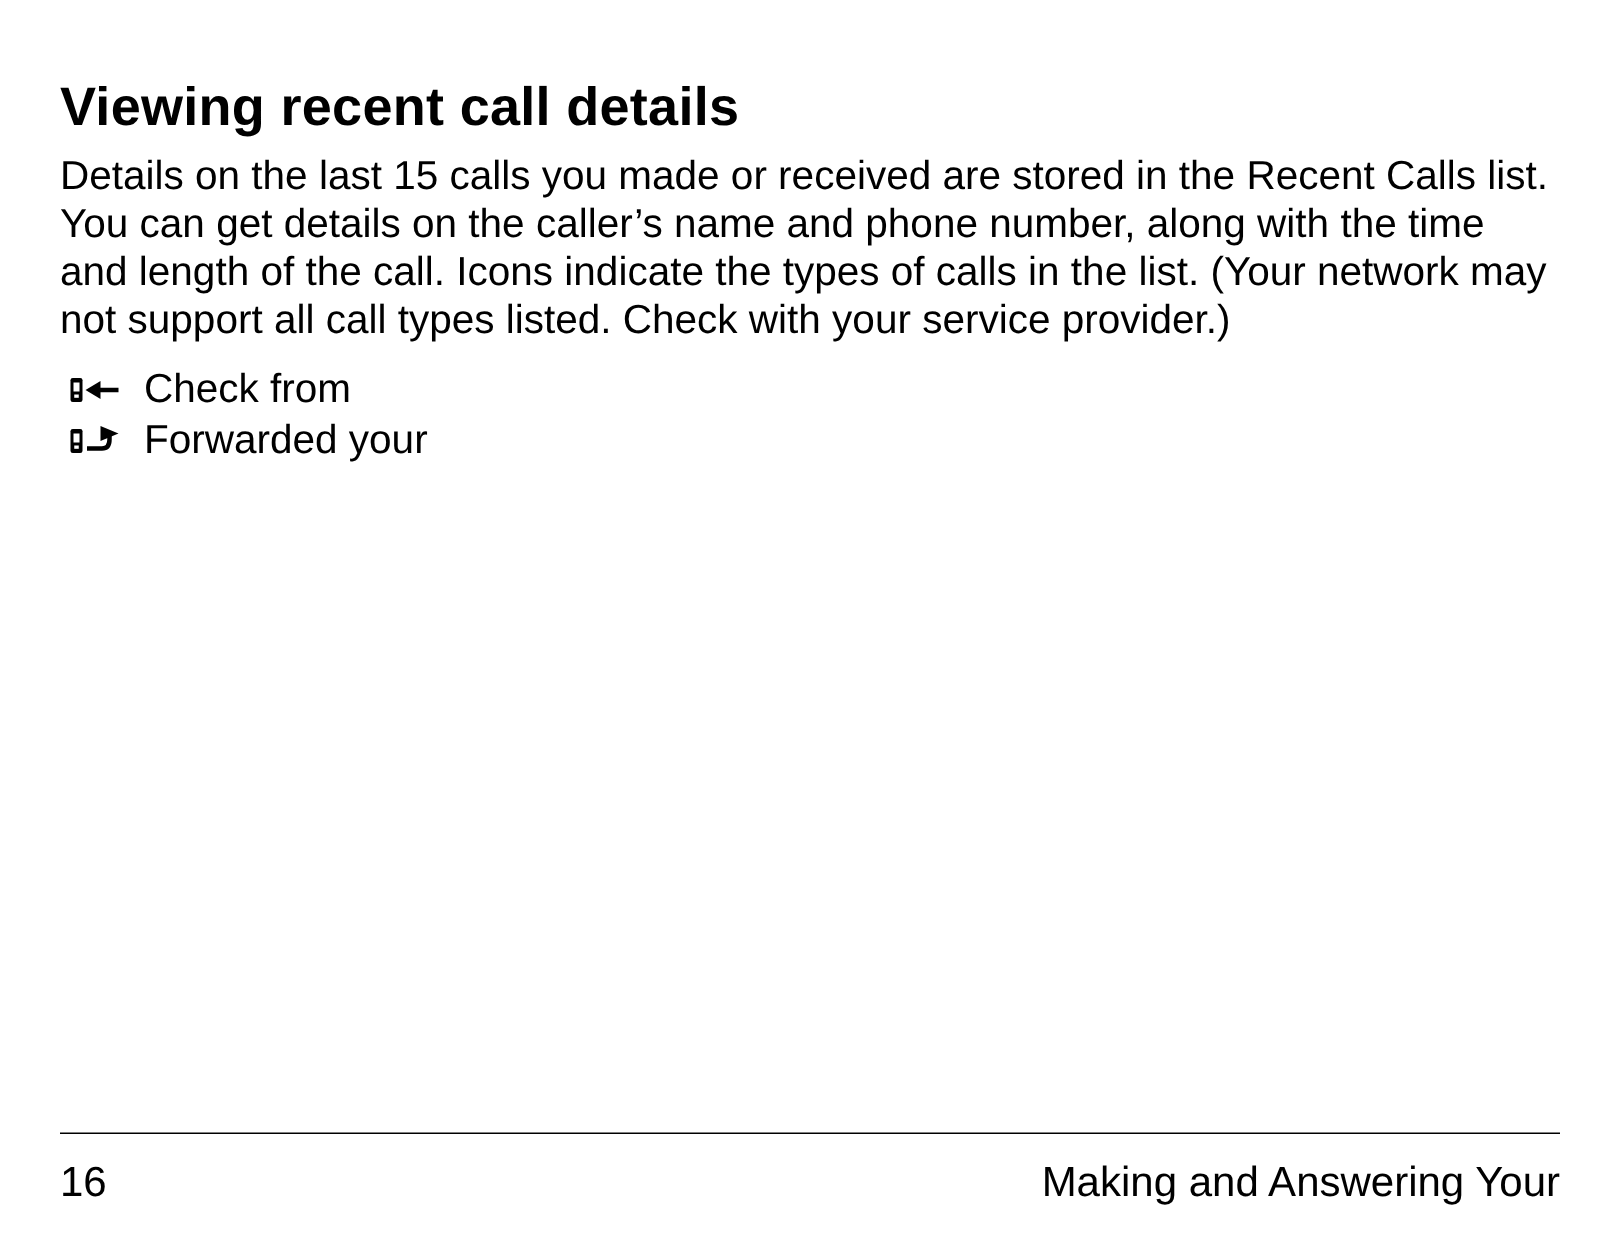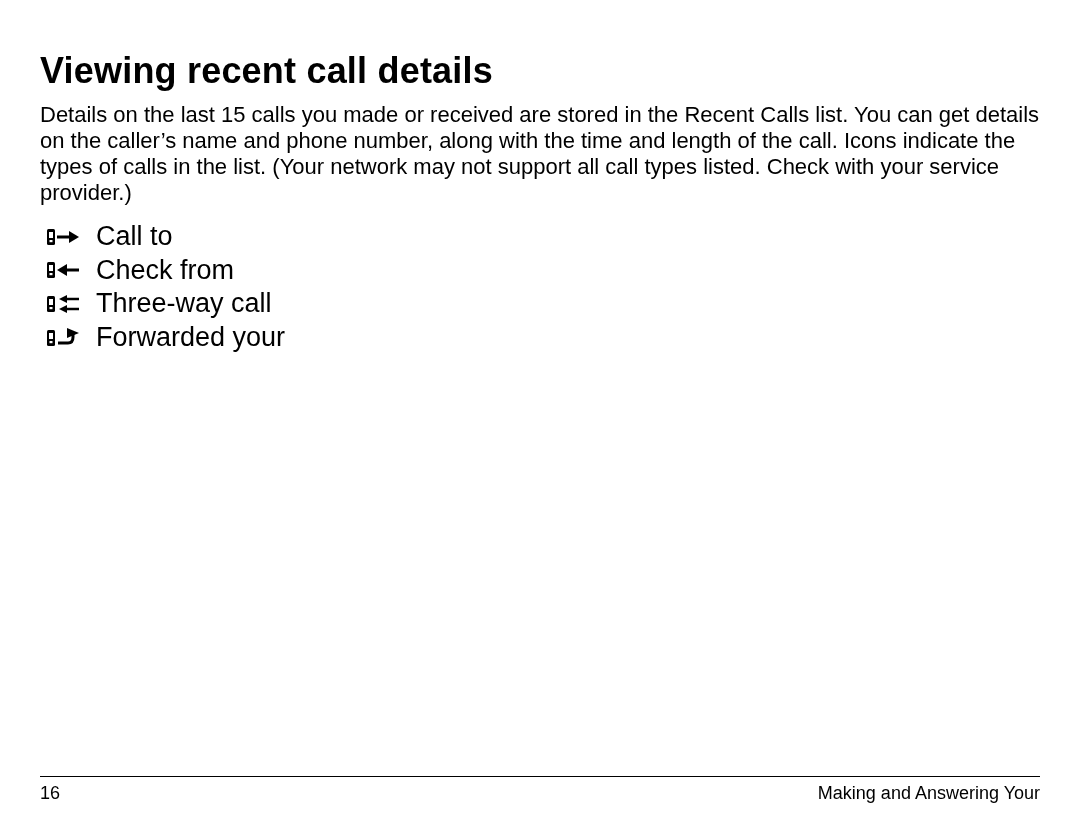--- a/index.html
+++ b/index.html
@@ -18,21 +18,21 @@
     padding: 50px 40px 30px 40px;
     position: relative;
   }
   h1.title {
     font-size: 36px;
     font-weight: bold;
     margin: 0 0 10px 0;
     letter-spacing: 0.2px;
   }
   p.body {
-    font-size: 22px;
+    font-size: 27px;
     line-height: 1.18;
     margin: 0 0 14px 0;
   }
   ul.icon-list {
     list-style: none;
     padding: 0;
     margin: 0 0 0 6px;
   }
   ul.icon-list li {
     display: flex;
@@ -50,82 +50,52 @@
   .icon-cell svg {
     width: 34px;
     height: 22px;
   }
   .footer {
     position: absolute;
     left: 40px;
     right: 40px;
     bottom: 30px;
     border-top: 1px solid #000;
-    padding-top: 6px;
+    padding-top: 16px;
     display: flex;
     justify-content: space-between;
-    font-size: 18px;
+    font-size: 28px;
   }
 </style>
 </head>
 <body>
 
 <div class="page">
 
   <h1 class="title">Viewing recent call details</h1>
 
   <p class="body">Details on the last 15 calls you made or received are stored in the Recent Calls list. You can get details on the caller’s name and phone number, along with the time and length of the call. Icons indicate the types of calls in the list. (Your network may not support all call types listed. Check with your service provider.)</p>
 
   <ul class="icon-list">
 
-    <li>
-      <span class="icon-cell">
-        <svg viewBox="0 0 34 22">
-
-          <rect x="1" y="3" width="8" height="16" rx="1.5" fill="#000"></rect>
-          <rect x="3" y="6" width="4" height="6" fill="#fff"></rect>
-          <rect x="3.5" y="14" width="3" height="2.2" fill="#fff"></rect>
-
-          <line x1="11" y1="11" x2="24" y2="11" stroke="#000" stroke-width="3"></line>
-          <polygon points="23,5 33,11 23,17" fill="#000"></polygon>
-        </svg>
-      </span>
-      <span>Call to</span>
-    </li>
 
     <li>
       <span class="icon-cell">
         <svg viewBox="0 0 34 22">
           <rect x="1" y="3" width="8" height="16" rx="1.5" fill="#000"></rect>
           <rect x="3" y="6" width="4" height="6" fill="#fff"></rect>
           <rect x="3.5" y="14" width="3" height="2.2" fill="#fff"></rect>
 
           <line x1="33" y1="11" x2="20" y2="11" stroke="#000" stroke-width="3"></line>
           <polygon points="21,5 11,11 21,17" fill="#000"></polygon>
         </svg>
       </span>
       <span>Check from</span>
     </li>
 
-    <li>
-      <span class="icon-cell">
-        <svg viewBox="0 0 34 22">
-          <rect x="1" y="3" width="8" height="16" rx="1.5" fill="#000"></rect>
-          <rect x="3" y="6" width="4" height="6" fill="#fff"></rect>
-          <rect x="3.5" y="14" width="3" height="2.2" fill="#fff"></rect>
-
-          <line x1="33" y1="6" x2="20" y2="6" stroke="#000" stroke-width="2.5"></line>
-          <polygon points="21,2 13,6 21,10" fill="#000"></polygon>
-
-          <line x1="33" y1="16" x2="20" y2="16" stroke="#000" stroke-width="2.5"></line>
-          <polygon points="21,12 13,16 21,20" fill="#000"></polygon>
-        </svg>
-      </span>
-      <span>Three-way call</span>
-    </li>
 
     <li>
       <span class="icon-cell">
         <svg viewBox="0 0 34 22">
           <rect x="1" y="3" width="8" height="16" rx="1.5" fill="#000"></rect>
           <rect x="3" y="6" width="4" height="6" fill="#fff"></rect>
           <rect x="3.5" y="14" width="3" height="2.2" fill="#fff"></rect>
 
           <path d="M12 16 L22 16 Q27 16 27 10 L27 6" stroke="#000" stroke-width="3" fill="none"></path>
           <polygon points="21,1 33,6 21,11" fill="#000"></polygon>

